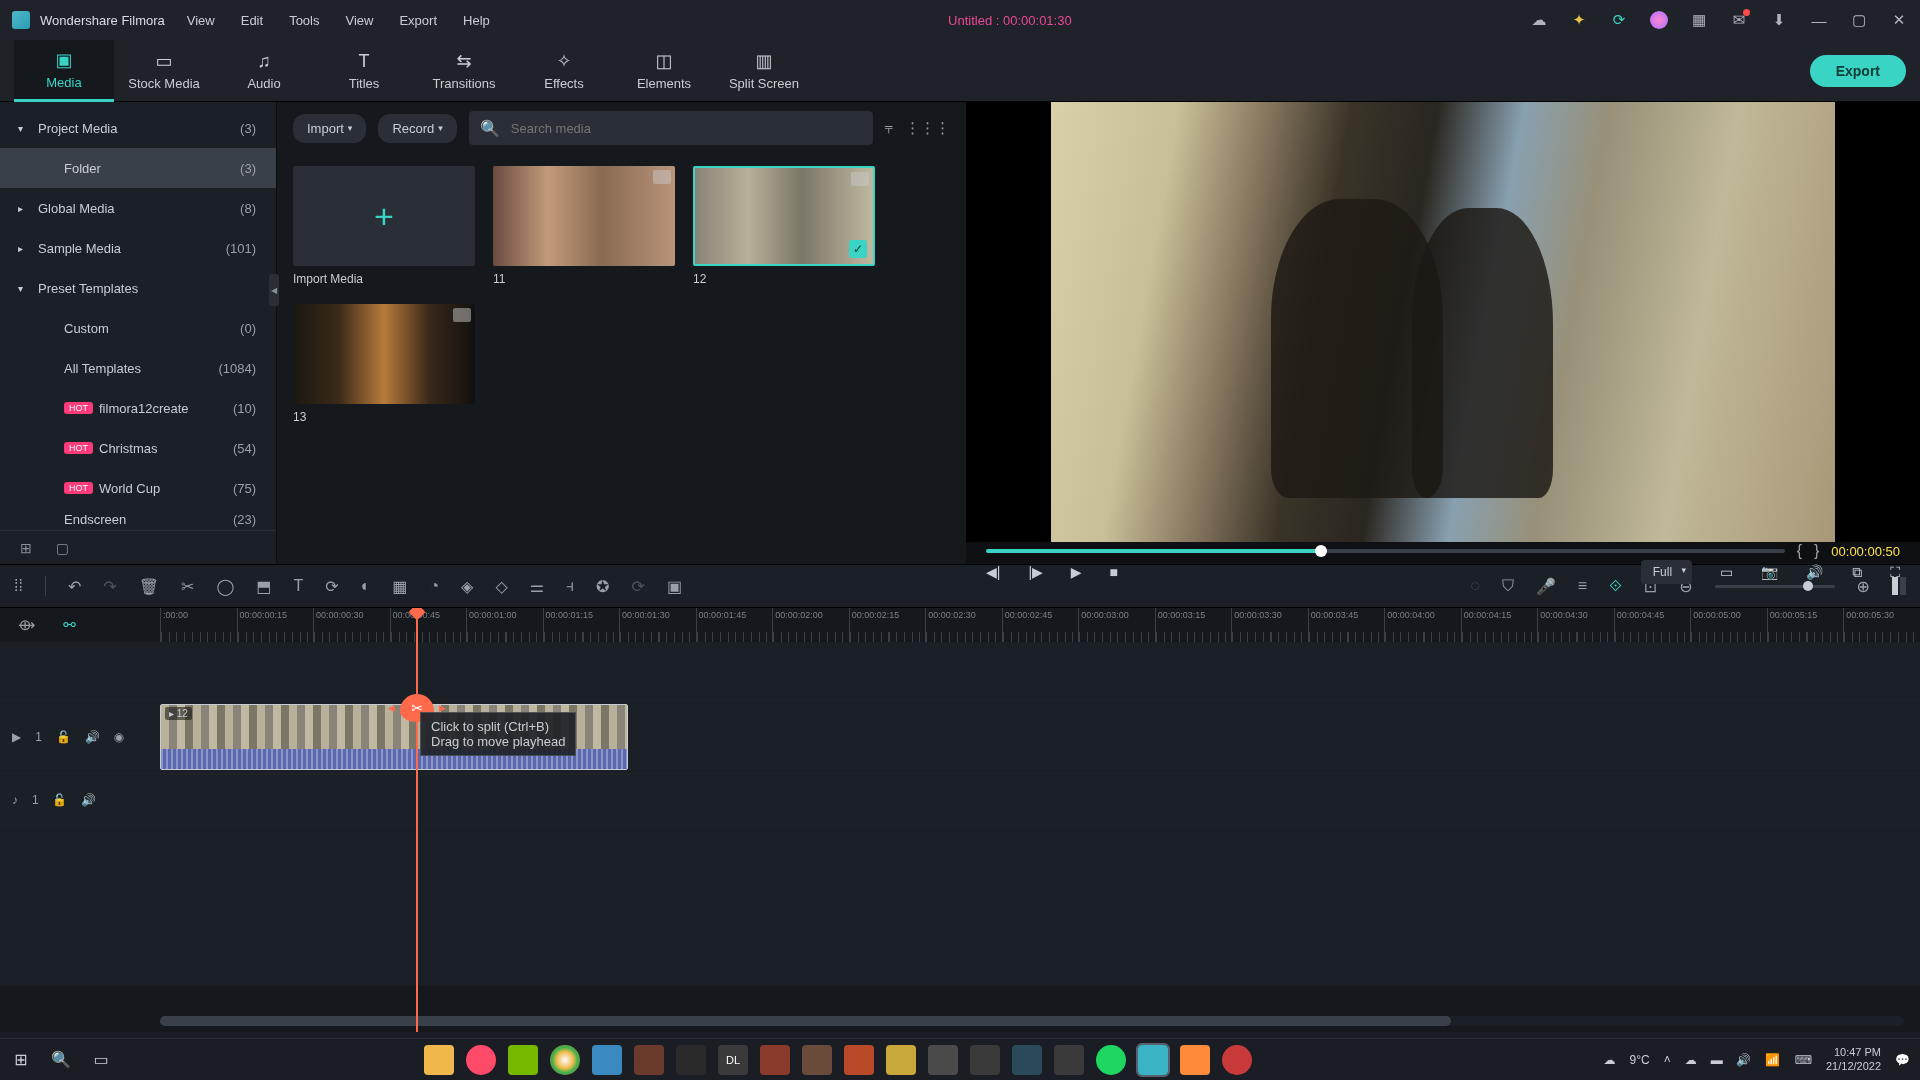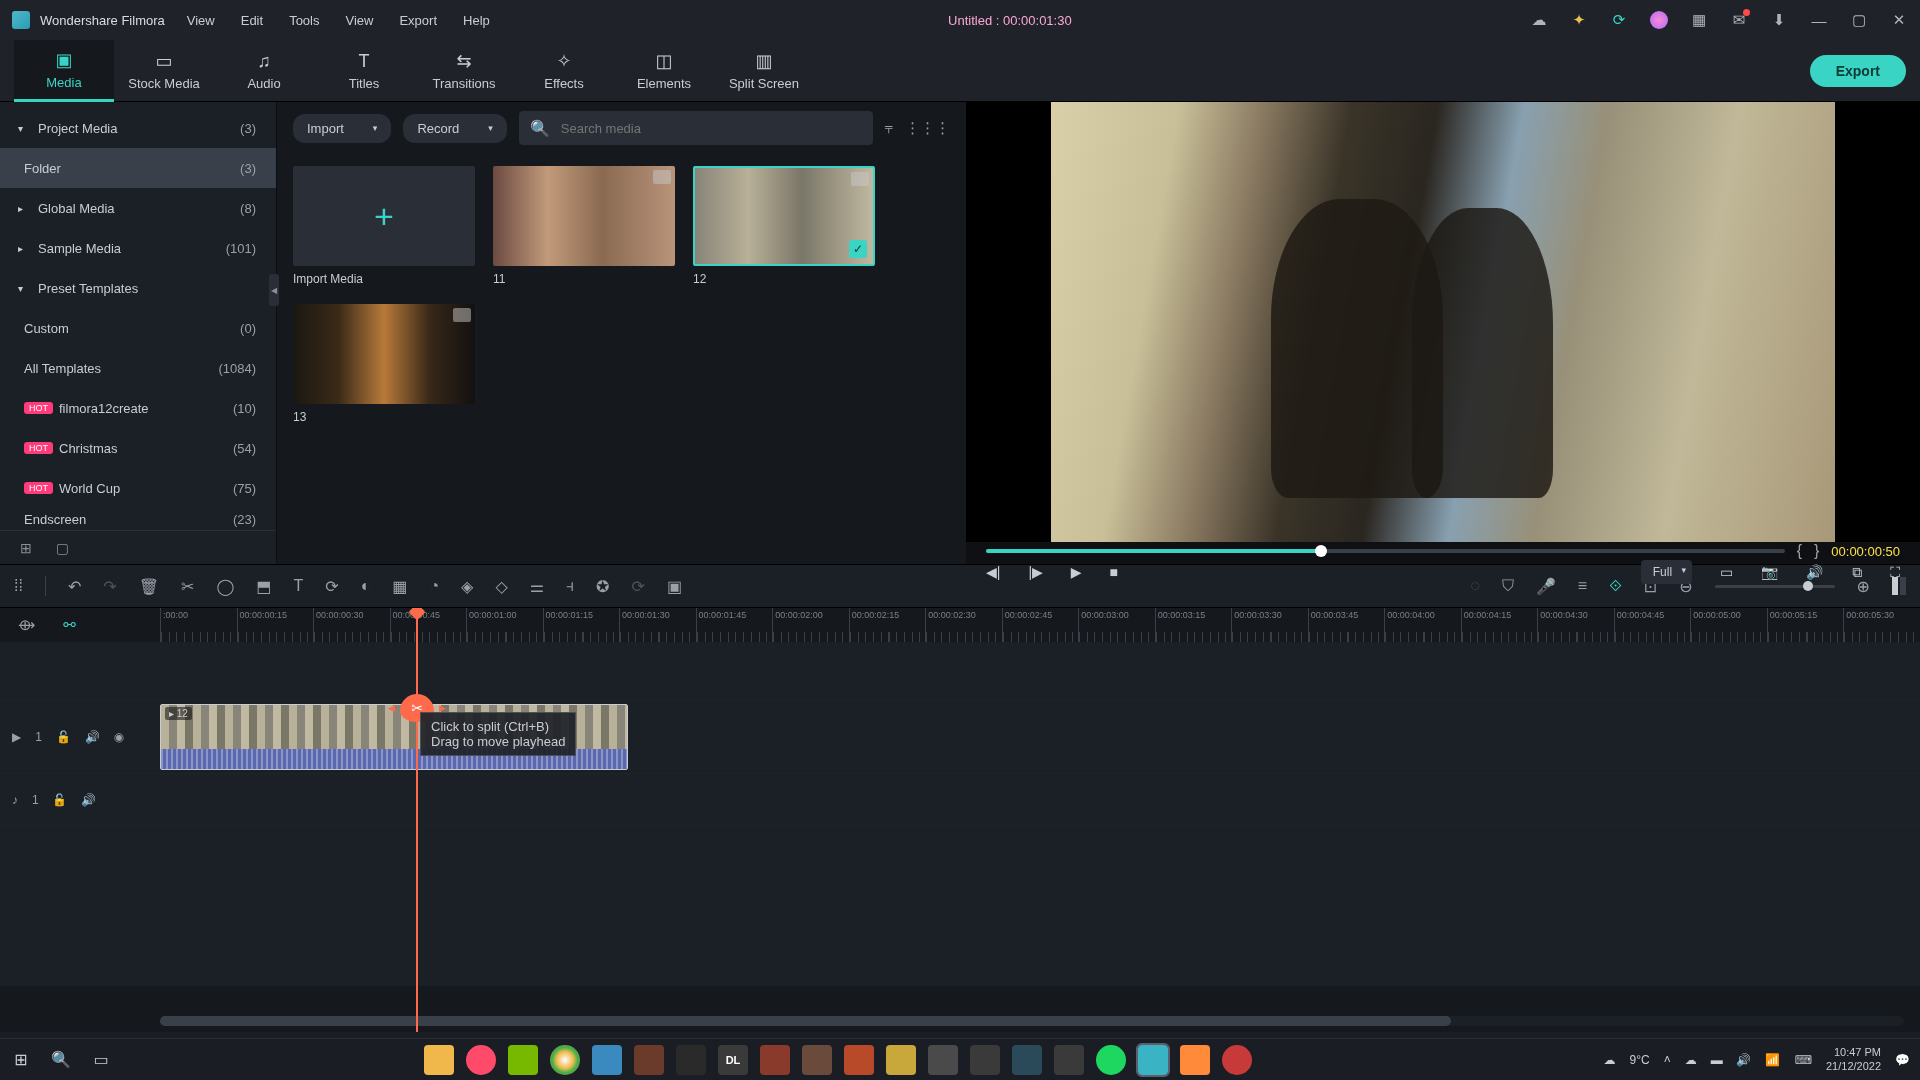--- a/index.html
+++ b/index.html
@@ -4,21 +4,21 @@
 <style>
 * { margin: 0; padding: 0; box-sizing: border-box; font-family: 'Segoe UI', Arial, sans-serif; }
 body { width: 1920px; height: 1080px; background: #1a1d23; color: #c8cdd4; overflow: hidden; user-select: none; }
 
 
 .titlebar { height: 40px; background: #1f2329; display: flex; align-items: center; padding: 0 12px; }
 .app-logo { width: 18px; height: 18px; background: linear-gradient(135deg, #4fb8c7, #2a9db5); border-radius: 3px; margin-right: 10px; }
 .app-name { font-size: 13px; color: #d8dde4; margin-right: 22px; }
 .menu { display: flex; gap: 26px; font-size: 13px; }
 .menu span { cursor: pointer; }
-.title-center { flex: 1; text-align: center; font-size: 13px; color: #f9a8d4; }
+.title-center { flex: 1; text-align: center; font-size: 13px; color: #ec4899; }
 .title-icons { display: flex; gap: 22px; align-items: center; }
 .ti { width: 18px; height: 18px; display: flex; align-items: center; justify-content: center; font-size: 15px; color: #b0b5bc; cursor: pointer; position: relative; }
 .ti.dot::after { content: ''; position: absolute; top: -2px; right: -2px; width: 7px; height: 7px; background: #ff4a4a; border-radius: 50%; }
 
 
 .tabrow { height: 62px; background: #1f2329; display: flex; align-items: center; padding: 0 14px; border-bottom: 1px solid #000; }
 .tab { display: flex; flex-direction: column; align-items: center; justify-content: center; width: 100px; height: 62px; cursor: pointer; font-size: 13px; }
 .tab.active { color: #3ad4c5; border-bottom: 3px solid #3ad4c5; background: #15181d; }
 .tab .ticon { font-size: 18px; margin-bottom: 4px; }
 .export-btn { margin-left: auto; background: #3ad4c5; color: #0b3b35; font-weight: 600; padding: 8px 26px; border-radius: 20px; font-size: 14px; cursor: pointer; border: none; }
@@ -28,27 +28,27 @@
 
 
 .sidebar { width: 276px; background: #1b1f26; display: flex; flex-direction: column; }
 .side-list { flex: 1; overflow: hidden; padding-top: 6px; }
 .s-item { display: flex; align-items: center; height: 40px; padding: 0 20px 0 38px; font-size: 13px; cursor: pointer; position: relative; }
 .s-item .cnt { margin-left: auto; color: #9aa0a8; }
 .s-item.selected { background: #3a4049; }
 .s-item.exp::before { content: '▾'; position: absolute; left: 18px; font-size: 10px; }
 .s-item.col::before { content: '▸'; position: absolute; left: 18px; font-size: 10px; }
 .s-item .hot { background: #ff3b7b; color: #fff; font-size: 9px; padding: 1px 5px; border-radius: 3px; margin-right: 6px; }
-.s-item.sub { padding-left: 24px; }
+.s-item.sub { padding-left: 64px; }
 .side-foot { height: 34px; display: flex; align-items: center; padding: 0 20px; gap: 24px; font-size: 14px; color: #8a9098; border-top: 1px solid #2a2f37; }
 
 
 .mediapanel { width: 690px; background: #15181d; display: flex; flex-direction: column; border-left: 1px solid #0c0e12; }
 .mp-toolbar { height: 52px; display: flex; align-items: center; gap: 12px; padding: 0 16px; }
-.mp-btn { background: #2a2f37; padding: 7px 14px; border-radius: 12px; font-size: 13px; cursor: pointer; display: flex; align-items: center; gap: 29px; }
+.mp-btn { background: #2a2f37; padding: 7px 14px; border-radius: 12px; font-size: 13px; cursor: pointer; display: flex; align-items: center; gap: 4px; }
 .search { flex: 1; background: #2a2f37; height: 34px; border-radius: 4px; display: flex; align-items: center; padding: 0 12px; gap: 10px; }
 .search input { flex: 1; background: transparent; border: none; outline: none; color: #c8cdd4; font-size: 13px; }
 .mp-icon { font-size: 15px; color: #9aa0a8; cursor: pointer; }
 .media-grid { flex: 1; padding: 12px 16px; display: flex; flex-wrap: wrap; gap: 18px; align-content: flex-start; position: relative; }
 .mitem { width: 182px; }
 .mthumb { width: 182px; height: 100px; background: #2a2f37; border-radius: 2px; position: relative; overflow: hidden; }
 .mthumb.import { display: flex; align-items: center; justify-content: center; }
 .plus { font-size: 34px; color: #3ad4c5; font-weight: 200; }
 .mthumb.m11 { background: linear-gradient(90deg, #6b4a42 0%, #c29a7a 30%, #8a6a52 60%, #b8947a 100%); }
 .mthumb.m12 { background: linear-gradient(90deg, #888478 0%, #b8b098 30%, #7a7668 60%, #c0b8a0 100%); border: 2px solid #3ad4c5; }
@@ -114,21 +114,21 @@
 .split-head::before { content:'◀'; position:absolute; left:-12px; color:#ff6a4a; font-size:9px; }
 .split-head::after { content:'▶'; position:absolute; right:-12px; color:#ff6a4a; font-size:9px; }
 .tooltip { position: absolute; left: 420px; top: 70px; background: rgba(30,34,40,.92); border: 1px solid #4a5058; padding: 6px 10px; font-size: 13px; z-index: 7; white-space: nowrap; }
 .hscroll { position:absolute; bottom:6px; left:160px; right:16px; height:10px; background:#1b1f26; border-radius:5px; }
 .hscroll::before { content:''; position:absolute; left:0; width:74%; height:100%; background:#3a4049; border-radius:5px; }
 
 
 .taskbar { position: fixed; bottom: 0; left: 0; right: 0; height: 42px; background: #1a1d23; border-top: 1px solid #2a2f37; display: flex; align-items: center; padding: 0 10px; gap: 12px; }
 .tb-left { display: flex; gap: 18px; align-items: center; }
 .tb-icon { width: 22px; height: 22px; cursor: pointer; font-size: 16px; display:flex; align-items:center; justify-content:center; }
-.tb-apps { display: flex; gap: 12px; margin-left: 300px; font-weight: bold; }
+.tb-apps { display: flex; gap: 12px; margin-left: 300px; }
 .app { width: 30px; height: 30px; border-radius: 4px; cursor: pointer; }
 .tb-right { margin-left: auto; display: flex; align-items: center; gap: 14px; font-size: 12px; }
 .clock { text-align: right; line-height: 1.2; font-size: 11px; }
 </style>
 </head>
 <body>
 
 <div class="titlebar">
   <div class="app-logo"></div>
   <div class="app-name">Wondershare Filmora</div>

